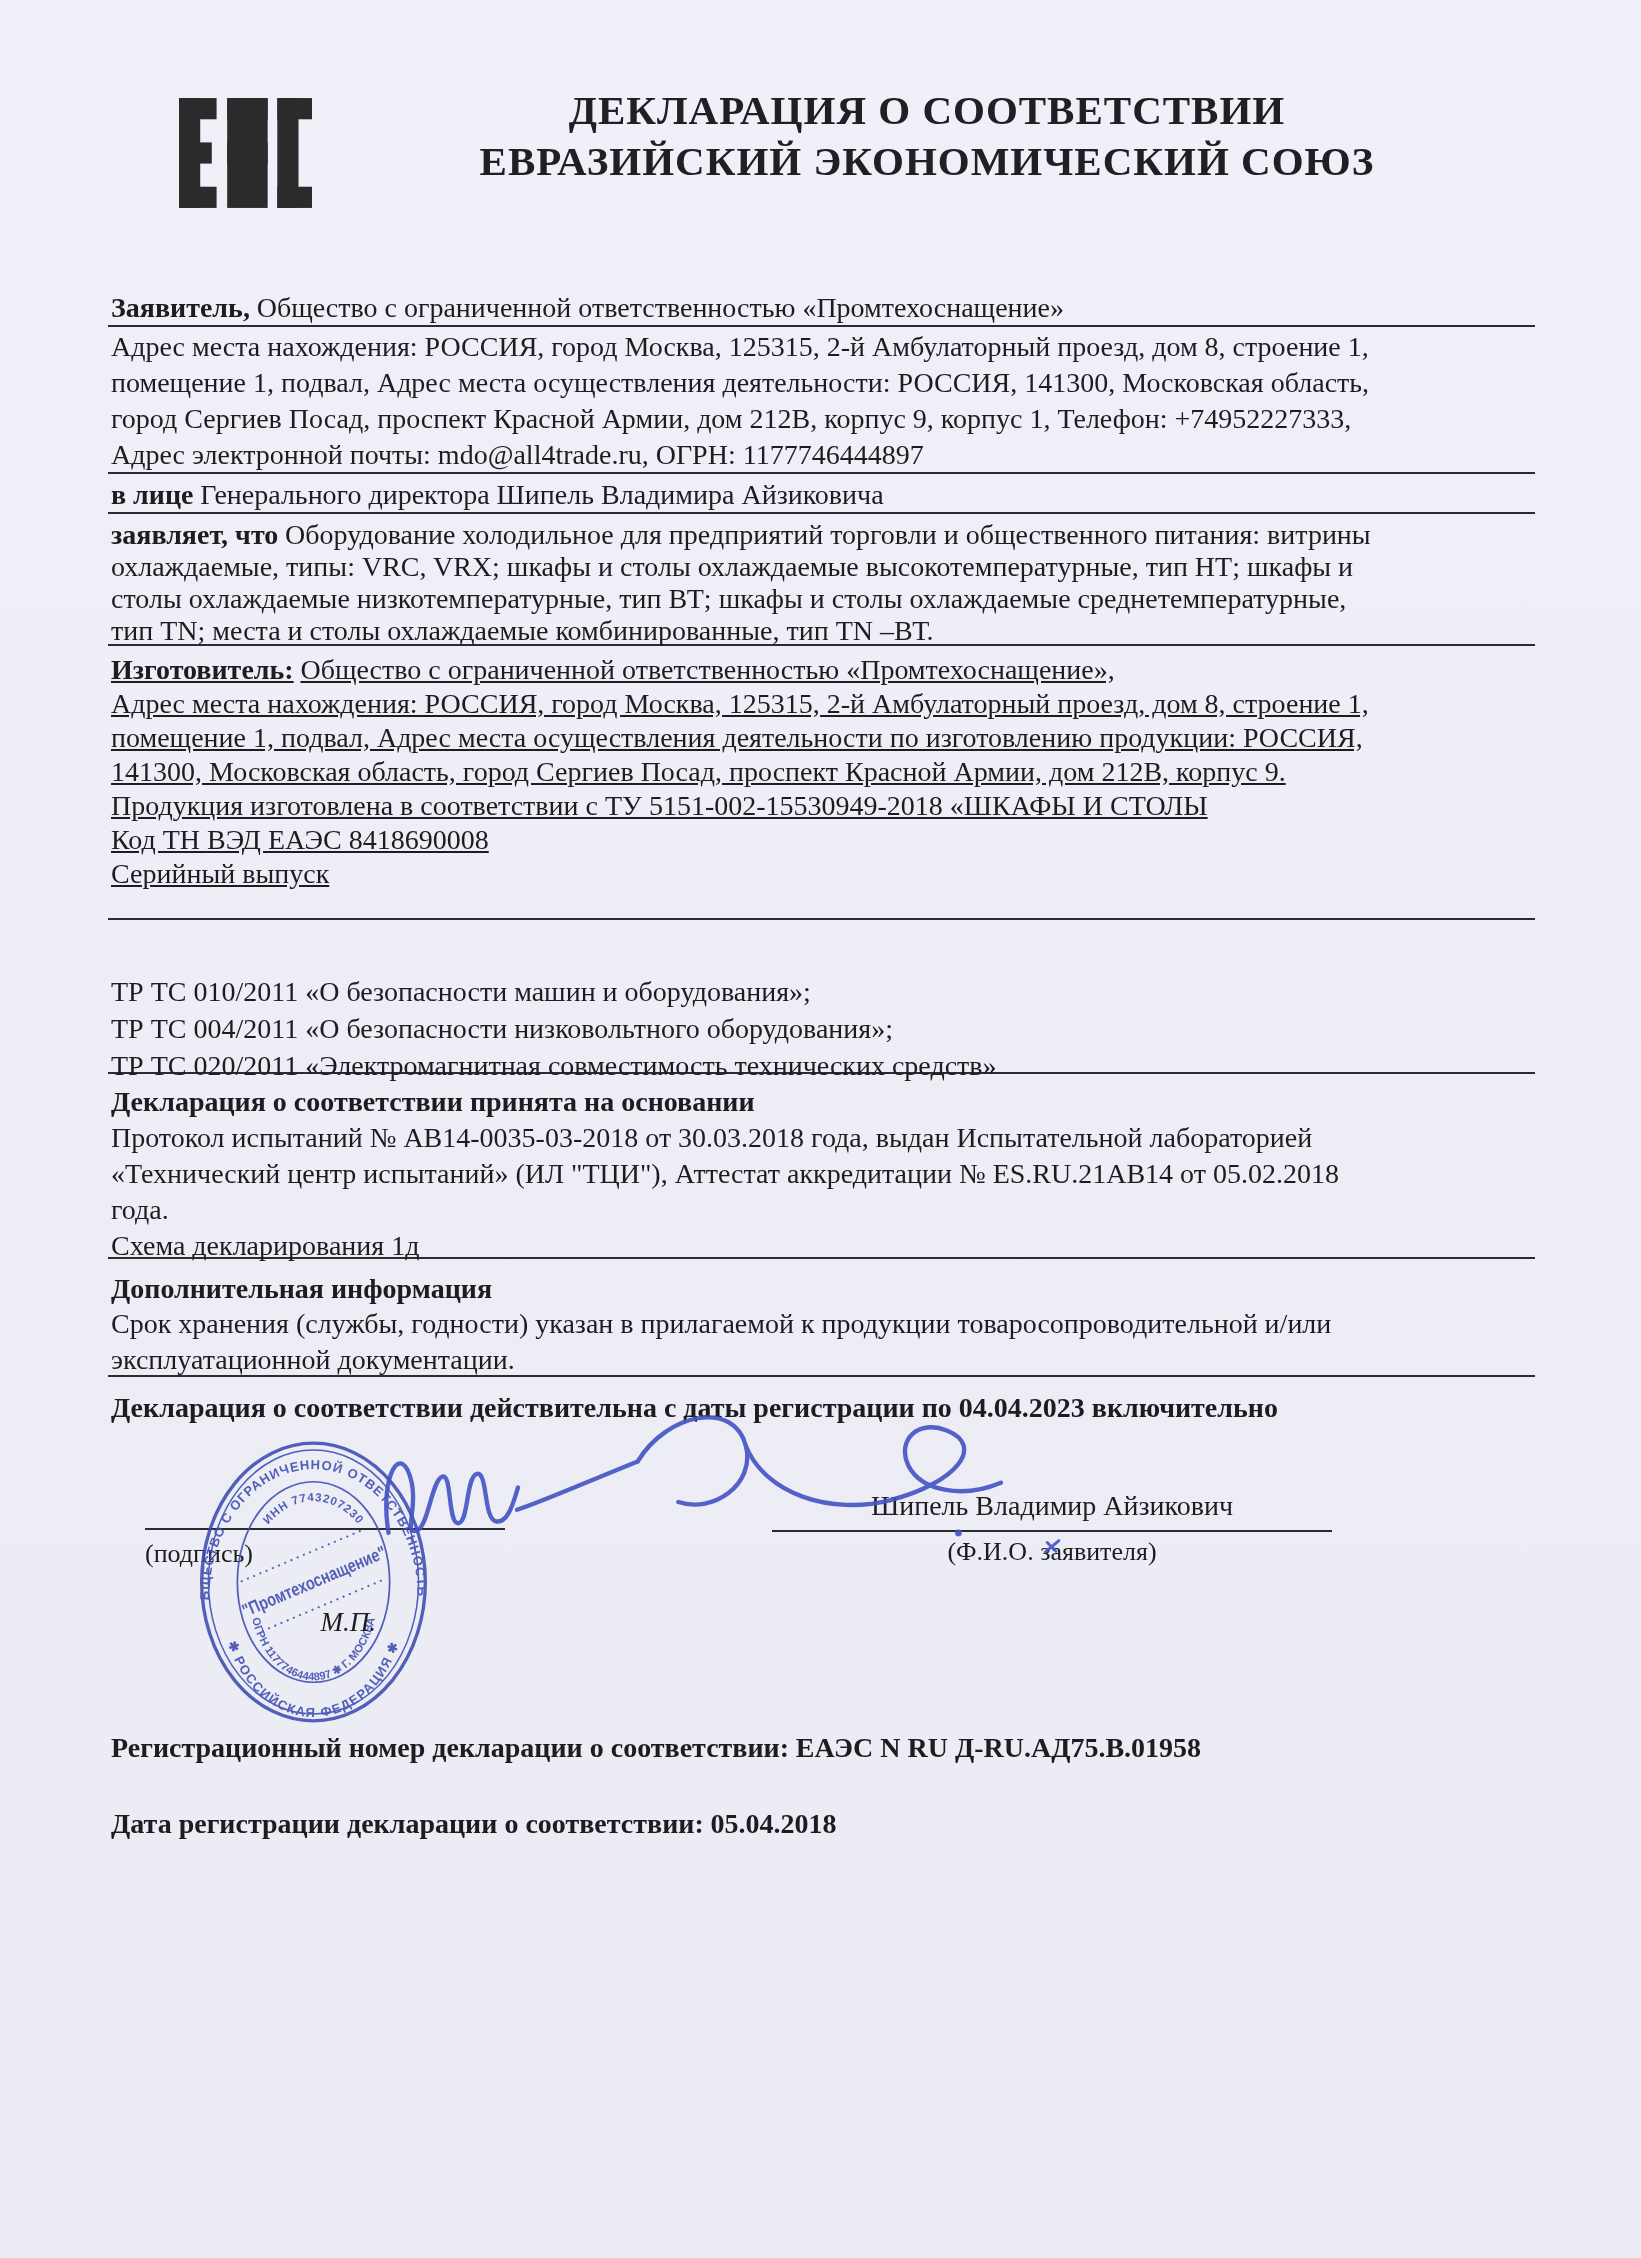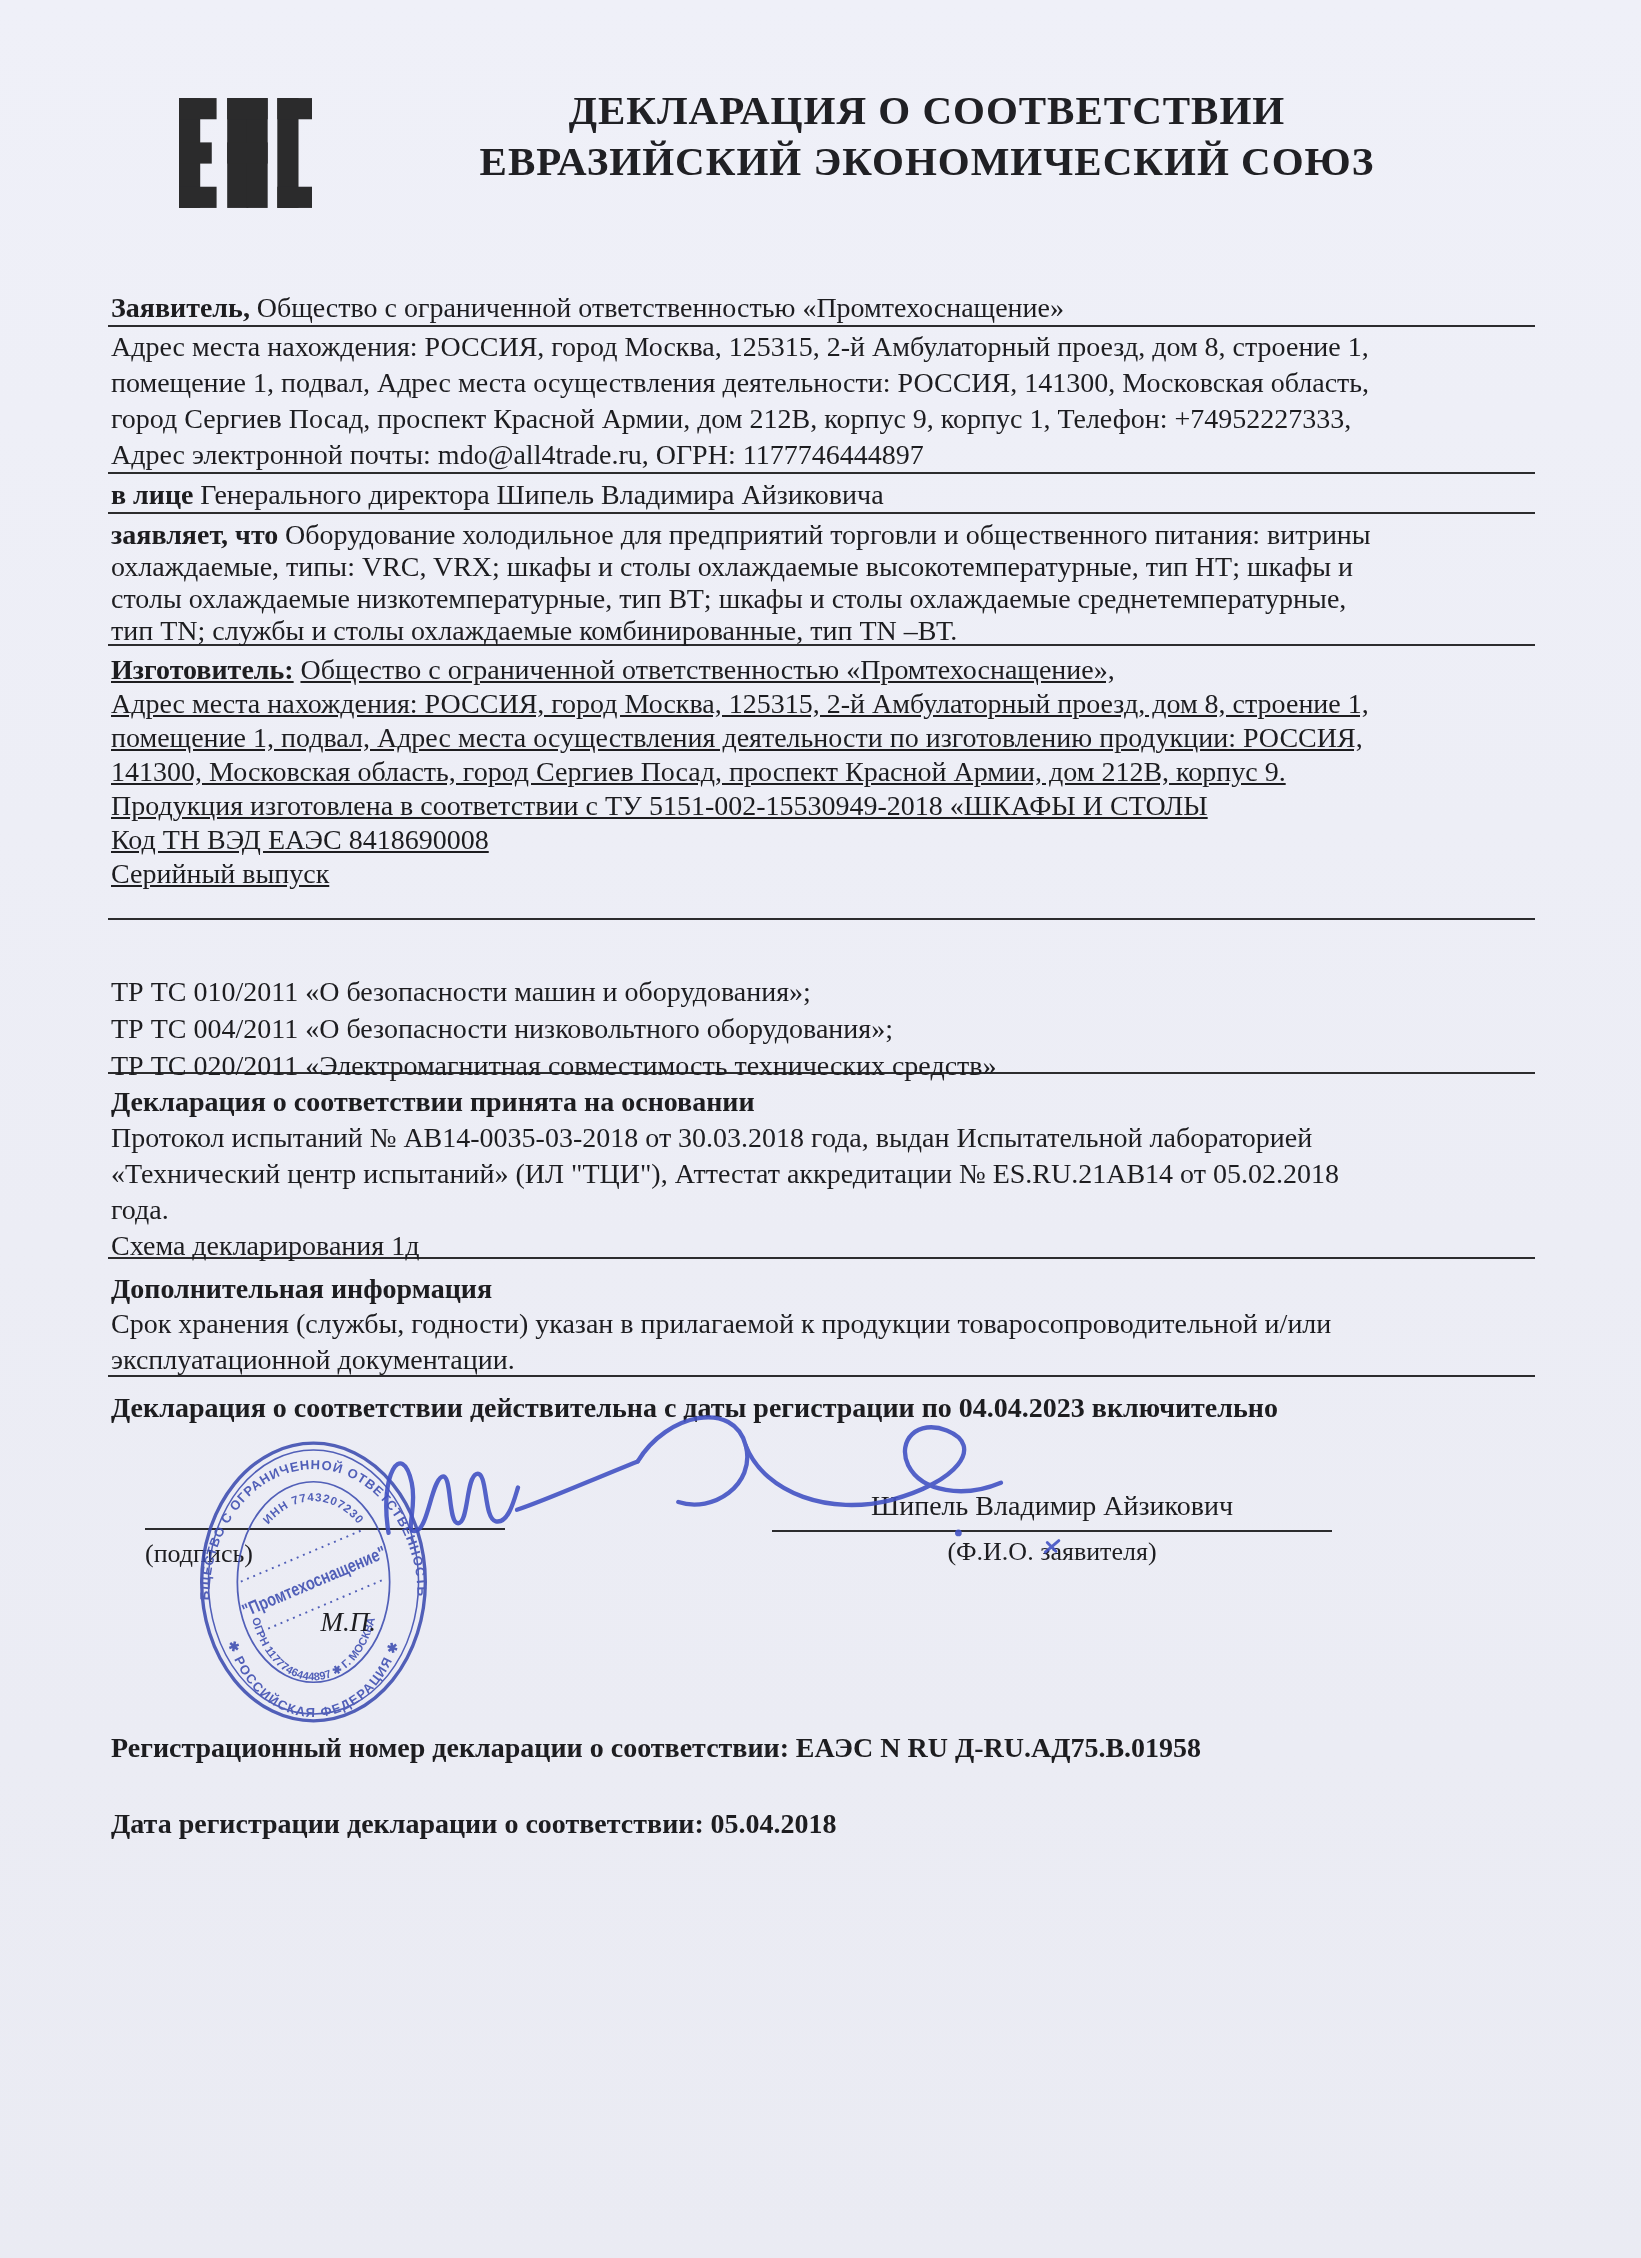--- a/index.html
+++ b/index.html
@@ -84,21 +84,21 @@
       <span class="lbl">в лице</span><span>Генерального директора Шипель Владимира Айзиковича</span>
     </div>
   </div>
 
   <div class="sec lh33" style="top:519px">
     <div class="ln">
       <span class="lbl">заявляет, что</span><span>Оборудование холодильное для предприятий торговли и общественного питания: витрины</span>
     </div>
     <div class="ln">охлаждаемые, типы: VRC, VRX; шкафы и столы охлаждаемые высокотемпературные, тип НТ; шкафы и</div>
     <div class="ln">столы охлаждаемые низкотемпературные, тип ВТ; шкафы и столы охлаждаемые среднетемпературные,</div>
-    <div class="ln">тип TN; службы и столы охлаждаемые комбинированные, тип TN –ВТ.</div>
+    <div class="ln">тип TN; места и столы охлаждаемые комбинированные, тип TN –ВТ.</div>
   </div>
 
   <div class="sec lh35" style="top:653px">
     <div class="ln">
       <span class="lbl">Изготовитель:</span><span>Общество с ограниченной ответственностью «Промтехоснащение»,</span>
     </div>
     <div class="ln">Адрес места нахождения: РОССИЯ, город Москва, 125315, 2-й Амбулаторный проезд, дом 8, строение 1,</div>
     <div class="ln">помещение 1, подвал, Адрес места осуществления деятельности по изготовлению продукции: РОССИЯ,</div>
     <div class="ln">141300, Московская область, город Сергиев Посад, проспект Красной Армии, дом 212В, корпус 9.</div>
     <div class="ln">Продукция изготовлена в соответствии с ТУ 5151-002-15530949-2018 «ШКАФЫ И СТОЛЫ</div>

